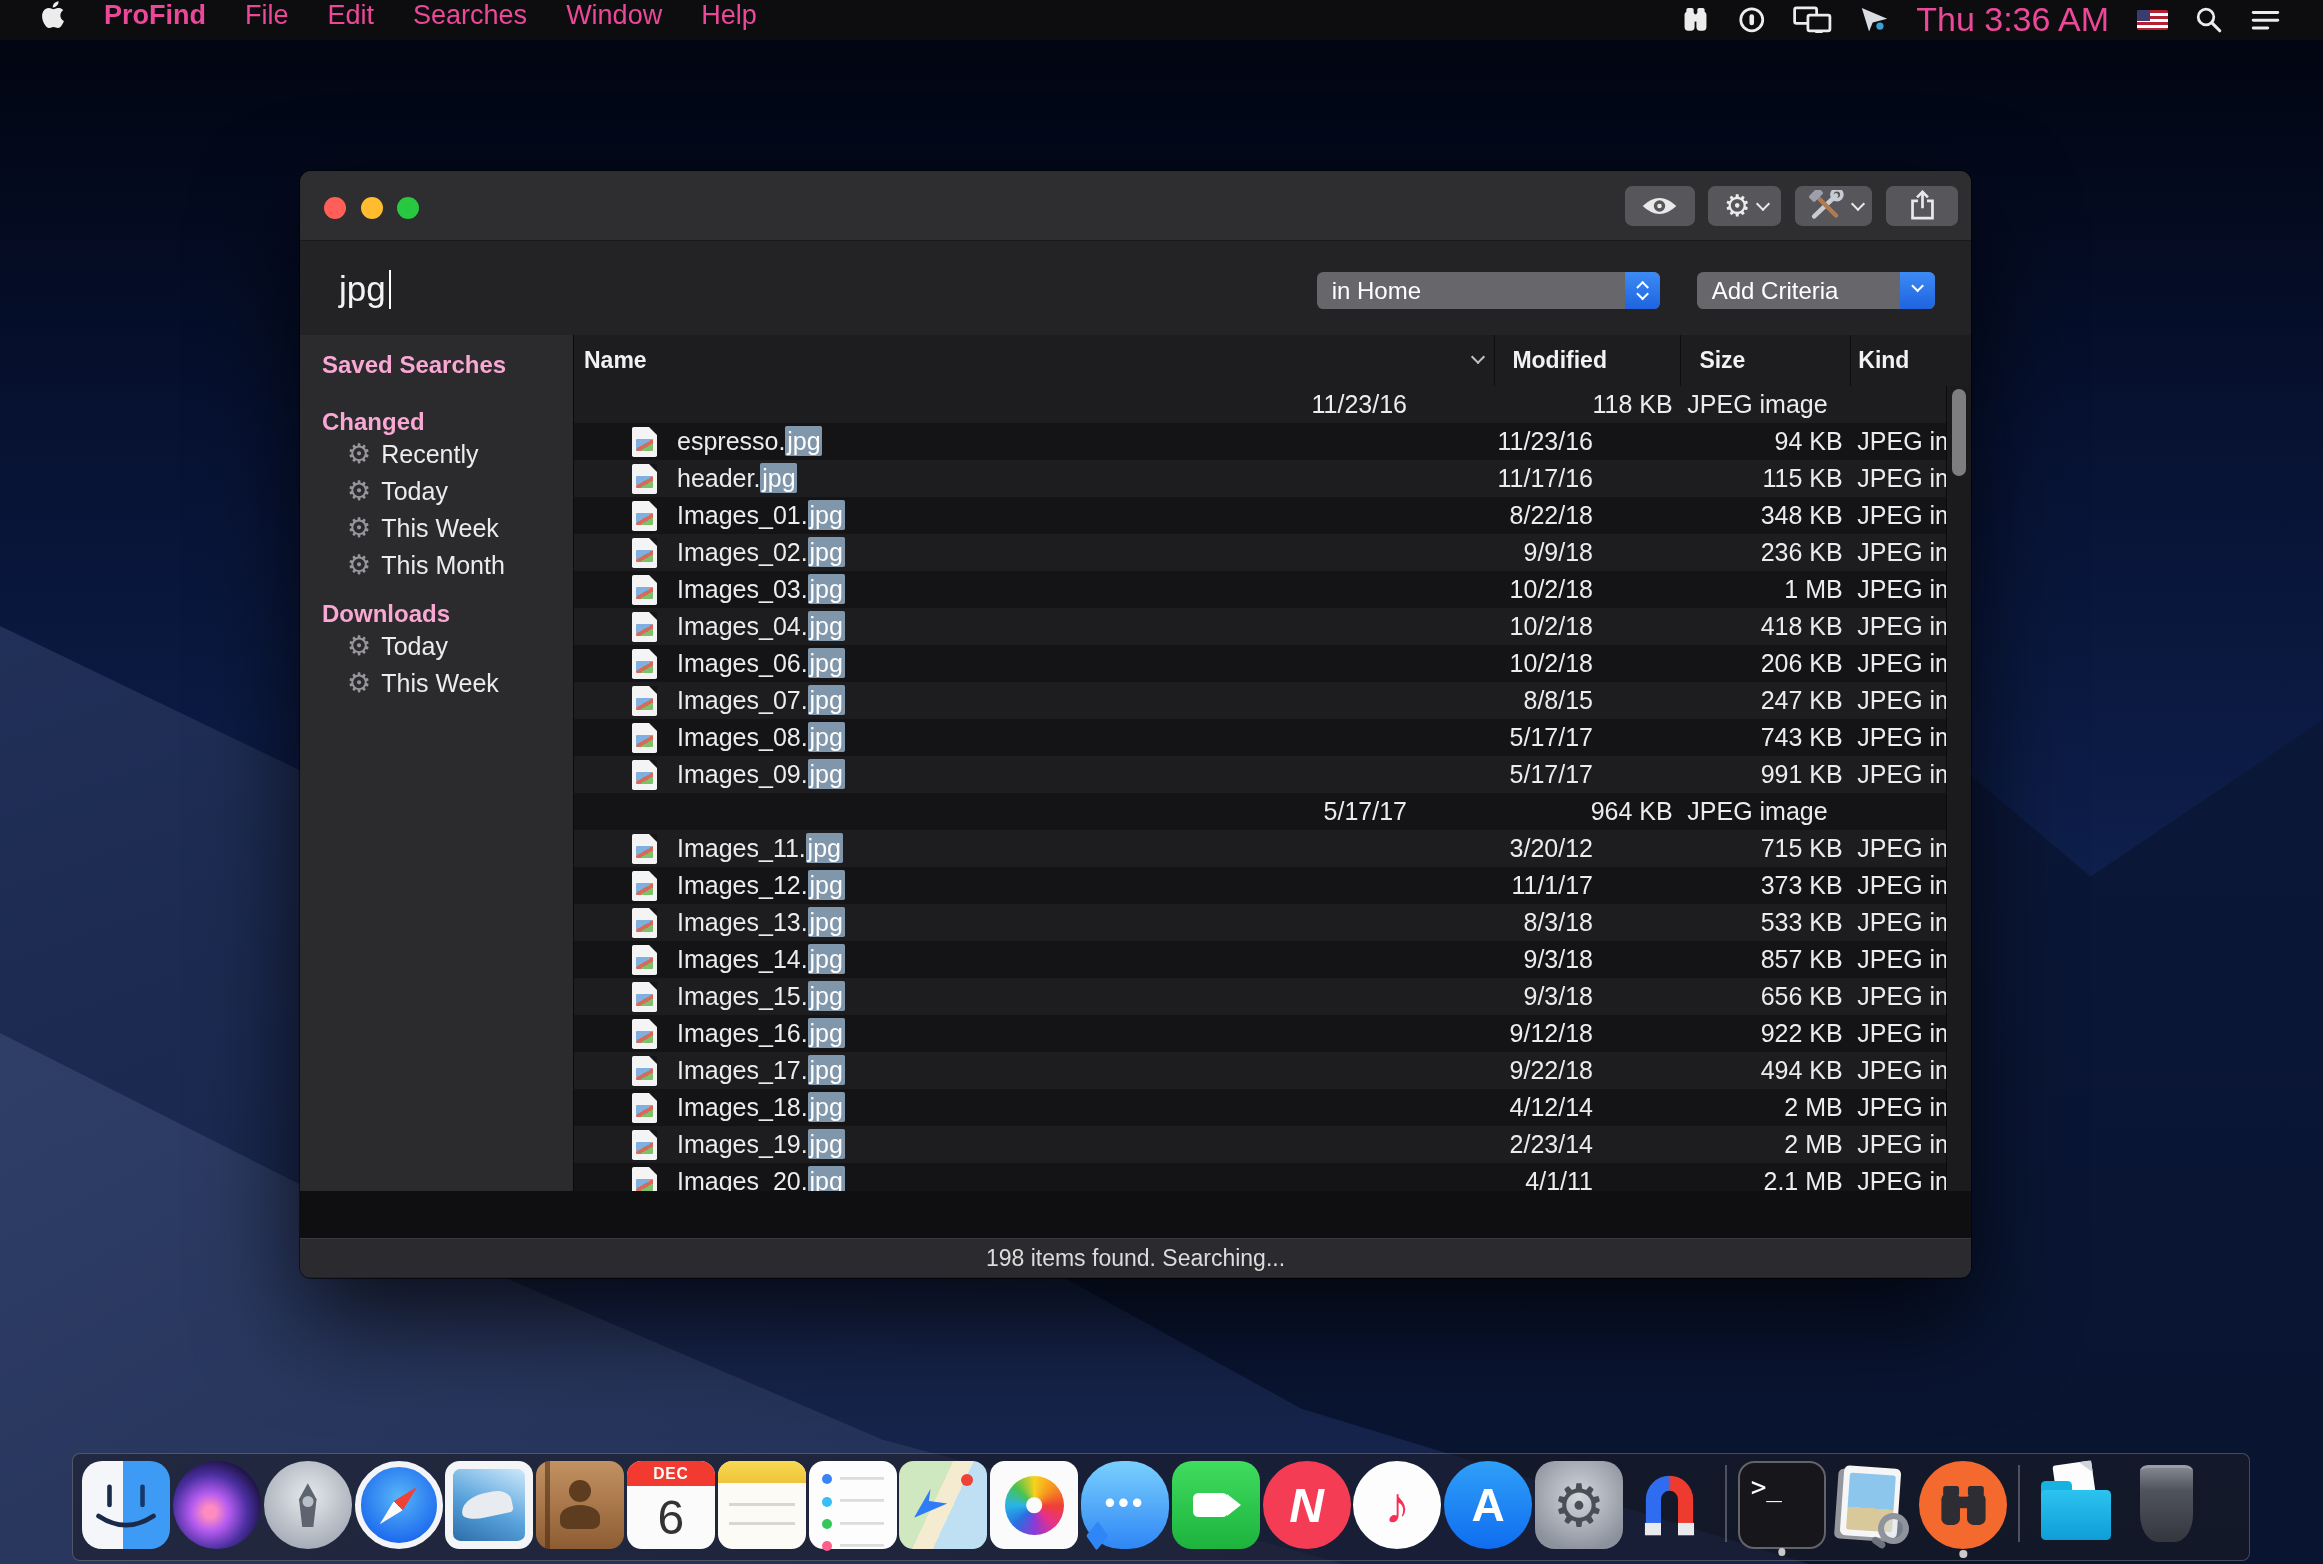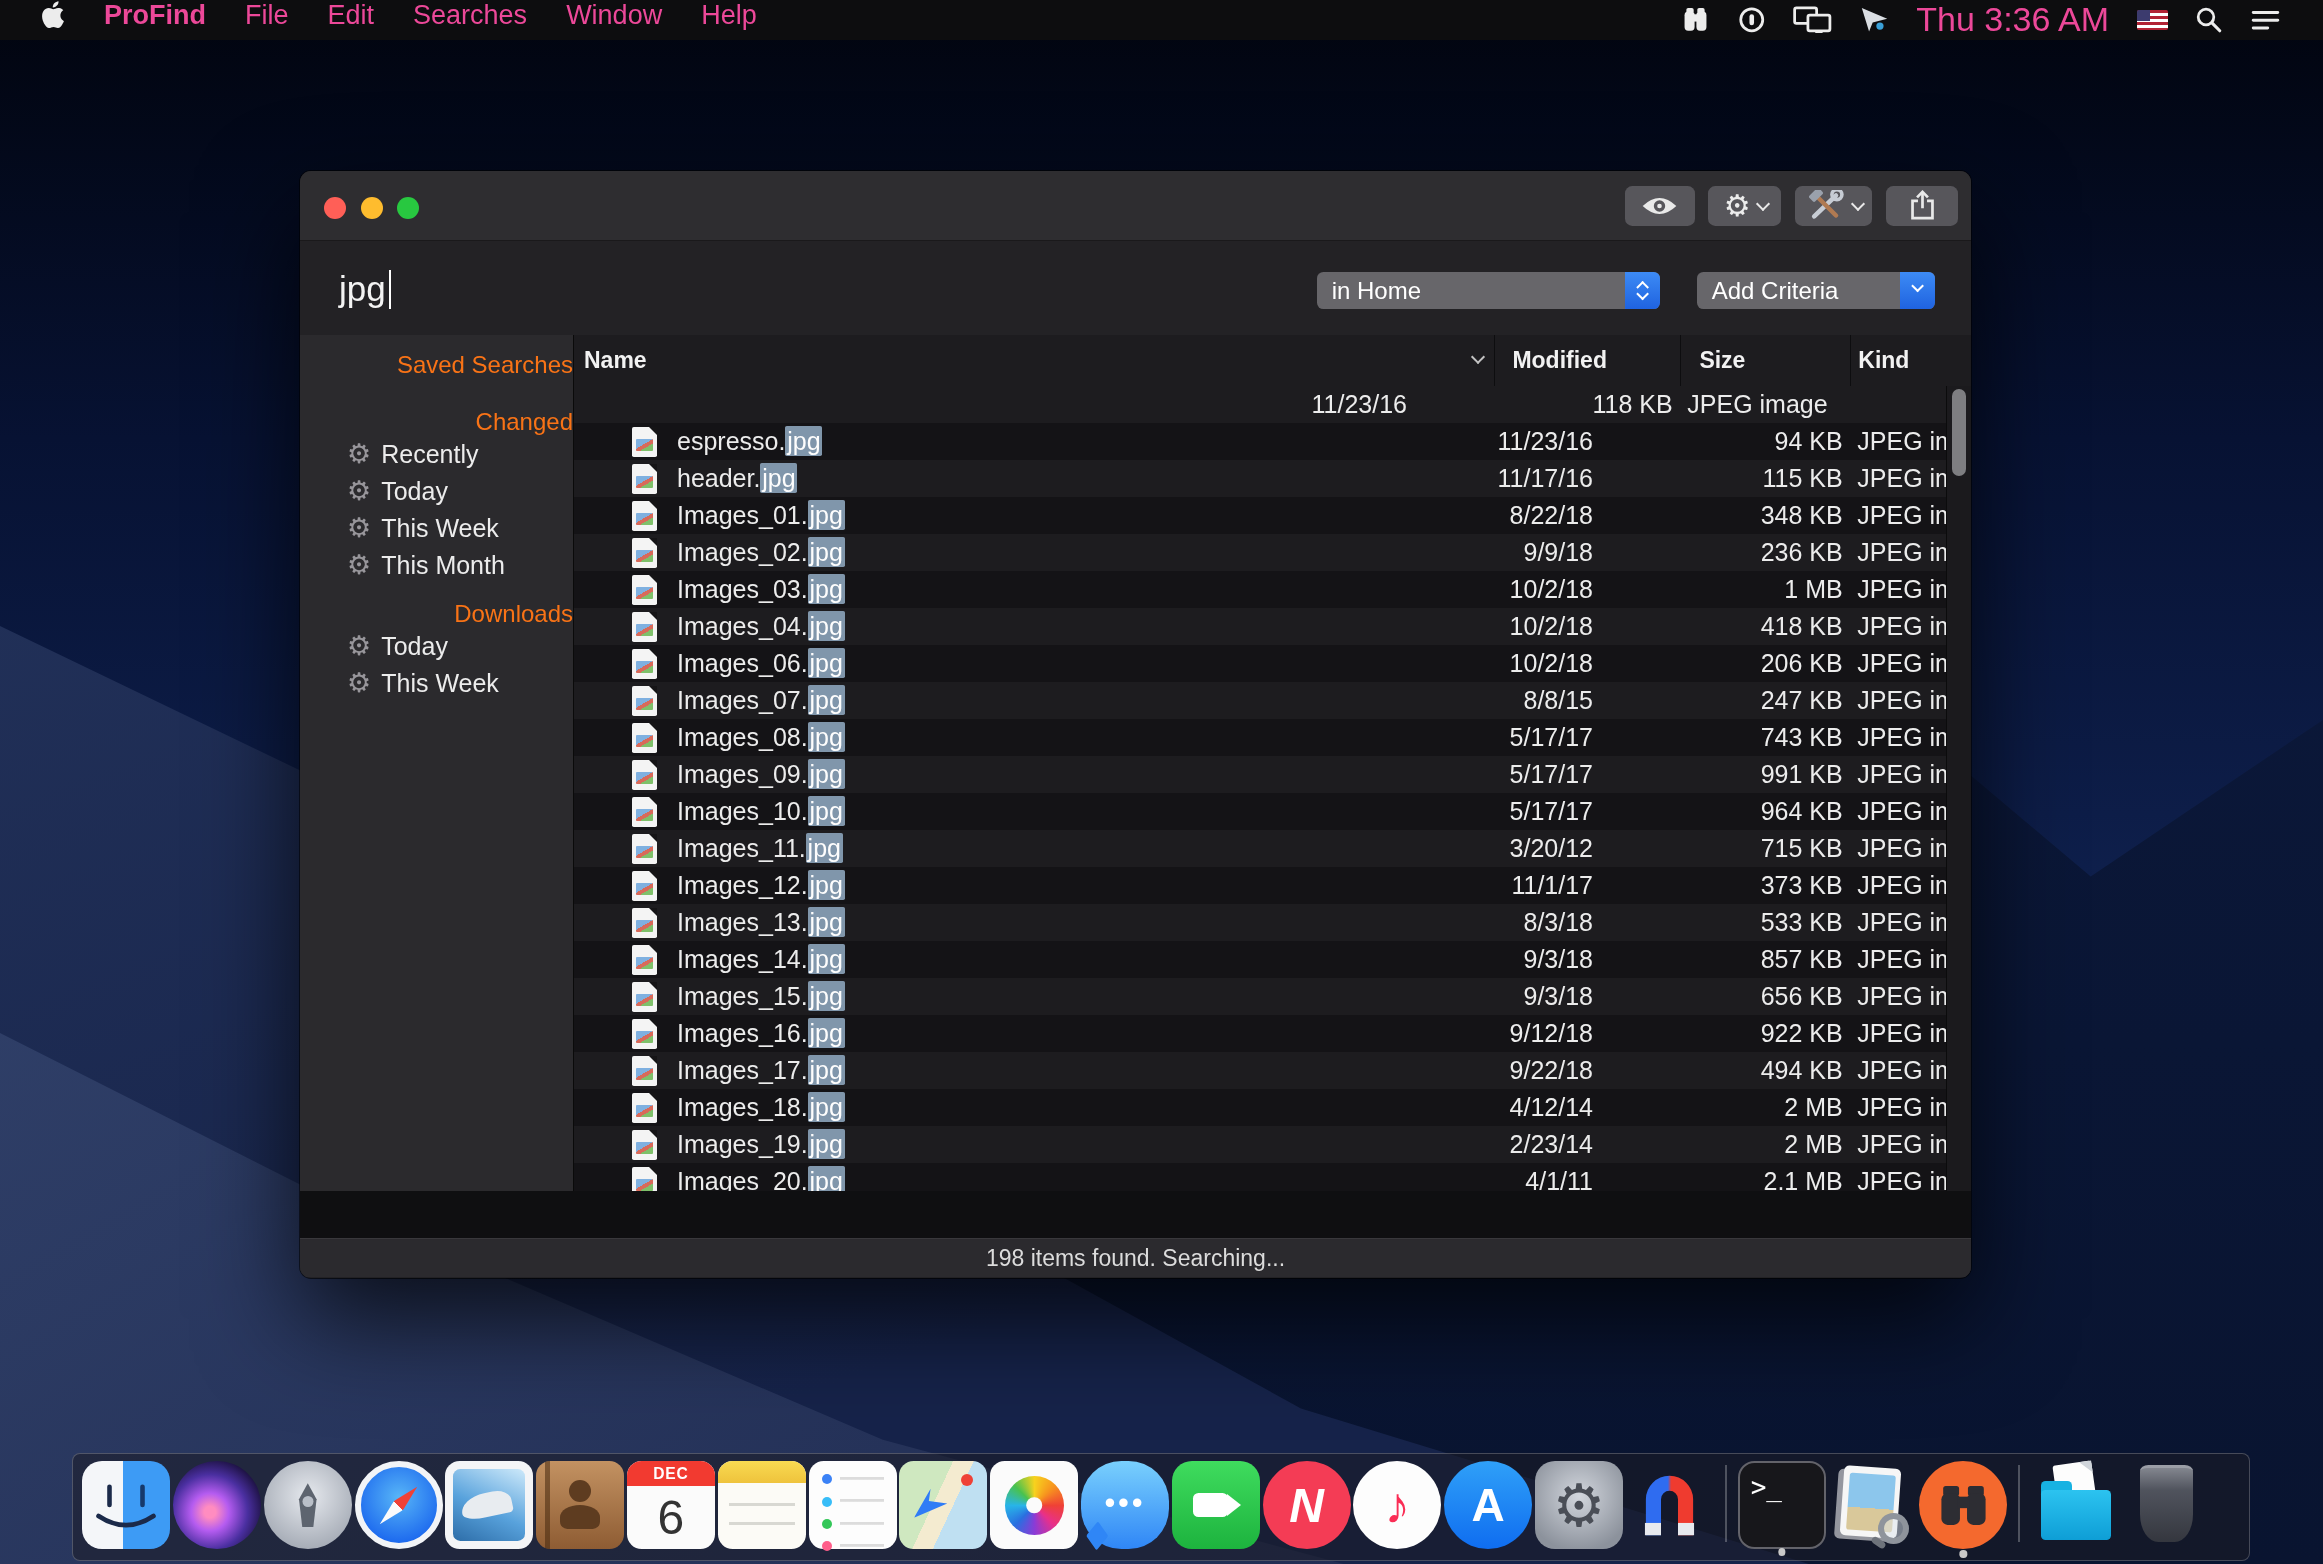--- a/index.html
+++ b/index.html
@@ -45,21 +45,21 @@
   .popup .cap { width:35px; height:37px; background:linear-gradient(180deg,#3d8bf5,#1f63e0); display:flex; flex-direction:column; align-items:center; justify-content:center; gap:2.8px; margin-left:auto; }
   .pu-scope { left:1017px; width:343px; }
   .pu-add { left:1397px; width:238px; }
   .cv { width:9.2px; height:9.2px; border-right:2.8px solid #fff; border-bottom:2.8px solid #fff; }
   .cv.up { transform:rotate(-135deg) translate(-1.8px,-1.8px); }
   .cv.down { transform:rotate(45deg) translate(-1.8px,-1.8px); }
 
   
   .content { position:absolute; left:0; top:164px; width:100%; height:856px; display:flex; }
   .sidebar { width:274px; height:100%; background:#2b2a2d; border-right:0.9px solid #0a0a0a; padding:14.7px 0 0 22px; color:#ececec; }
-  .sb-title { font-size:24px; font-weight:normal; color:#f97316; height:29px; line-height:29px;text-align:right; }
+  .sb-title { font-size:24px; font-weight:bold; color:#f9a8d4; height:29px; line-height:29px; }
   .sb-title.m1 { margin-top:28.5px; } .sb-title.m2 { margin-top:14.7px; }
   .sb-item { height:37px; display:flex; align-items:center; gap:10px; padding-left:25px; font-size:25px; }
   .sb-gear { font-size:27px; color:#98969b; line-height:1; }
 
   .tablewrap { position:relative; flex:1; height:100%; background:#151416; }
   .thead { display:grid; grid-template-columns:920px 186px 170px 121px; height:51px; background:#1d1c1f; color:#f2f2f2; font-size:23px; font-weight:bold; }
   .th { display:flex; align-items:center; position:relative; }
   .th.name { padding-left:10px; }
   .th.mod, .th.size { border-left:1.8px solid #0d0d0f;align-items:center; }
   .th.kind { border-left:1.8px solid #0d0d0f; }
@@ -410,24 +410,20 @@
           <div class="row odd">
           <div class="cell name">
             <span class="file-icon"></span>
             <span class="fname"><span class="base">Images_09.</span><span class="match">jpg</span></span>
           </div>
           <div class="cell mod">5/17/17</div>
           <div class="cell size">991 KB</div>
           <div class="cell kind">JPEG image</div>
         </div>
           <div class="row even">
-          <div class="cell name">
-            <span class="file-icon"></span>
-            <span class="fname"><span class="base">Images_10.</span><span class="match">jpg</span></span>
-          </div>
           <div class="cell mod">5/17/17</div>
           <div class="cell size">964 KB</div>
           <div class="cell kind">JPEG image</div>
         </div>
           <div class="row odd">
           <div class="cell name">
             <span class="file-icon"></span>
             <span class="fname"><span class="base">Images_11.</span><span class="match">jpg</span></span>
           </div>
           <div class="cell mod">3/20/12</div>

